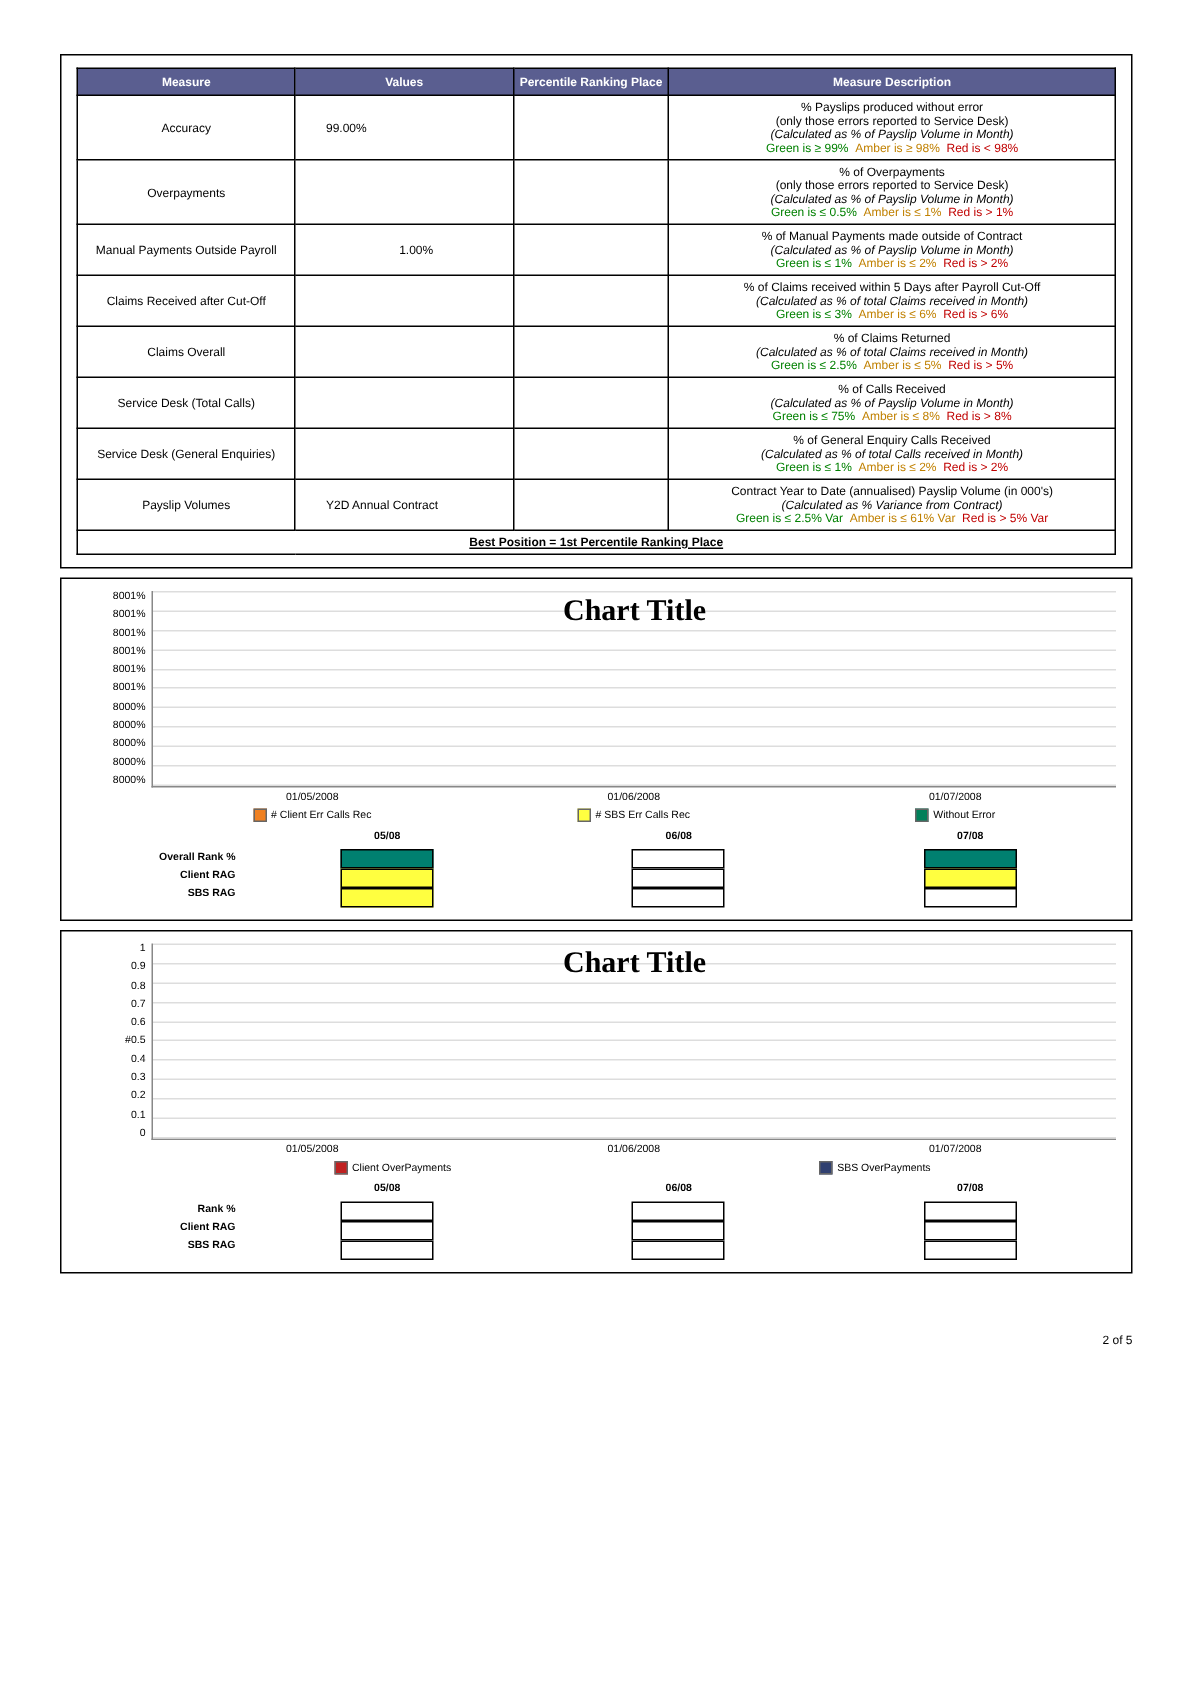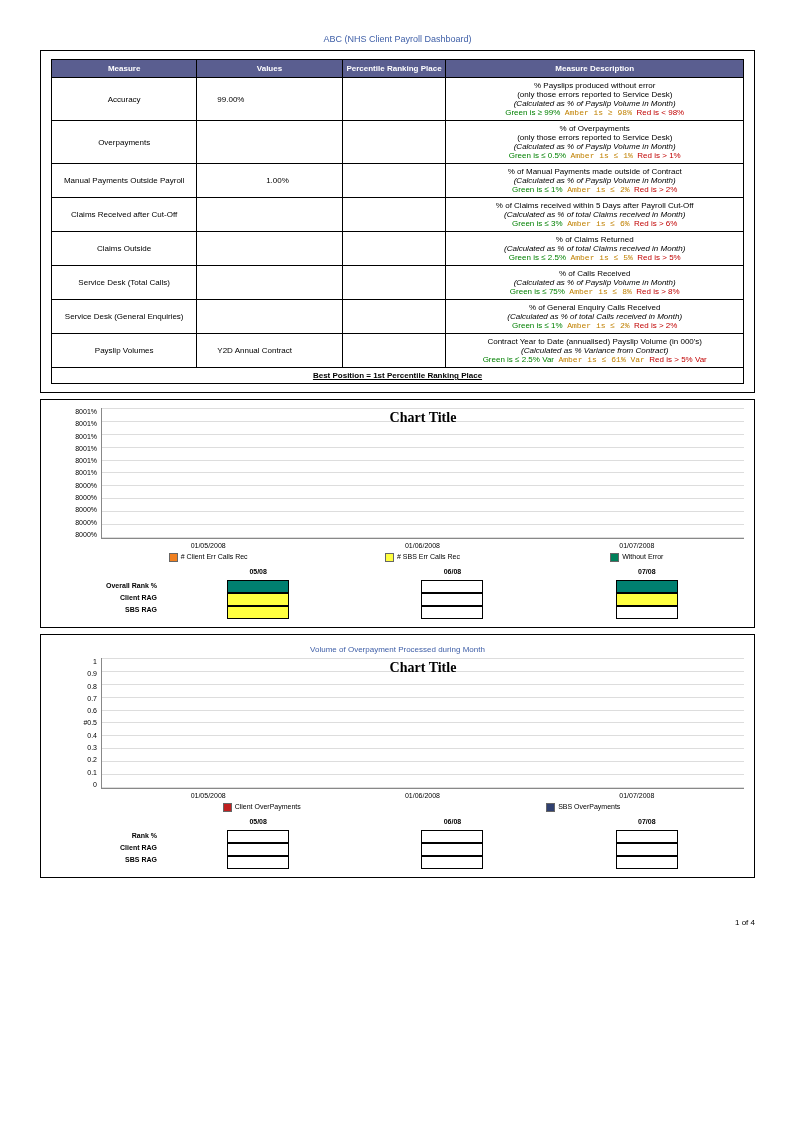--- a/index.html
+++ b/index.html
@@ -46,21 +46,21 @@
     font-size: 8px;
     padding: 3px 4px;
     text-align: center;
     vertical-align: middle;
   }
   .desc-cell { text-align: center; }
   .desc-line { display: block; }
   .desc-italic { font-style: italic; }
   .rag-line { display: block; }
   .g { color: #008000; }
-  .a { color: #c08000; font-family: Liberation Mono, monospace; }
+  .a { color: #c08000; }
   .r { color: #c00000; margin-top: 28px; }
   .foot-note {
     text-align: center;
     font-weight: bold;
     font-size: 8px;
     padding: 2px;
     text-decoration: underline;
   }
   .chart-panel-title {
     text-align: center;
@@ -74,21 +74,21 @@
     margin-left: 50px;
     height: 130px;
     position: relative;
   }
   .chart-inner-title {
     position: absolute;
     left: 0; right: 0;
     top: 2px;
     text-align: center;
     font-family: "Times New Roman", serif;
-    font-size: 14px;
+    font-size: 20px;
     font-weight: bold;
   }
   .y-ticks {
     position: absolute;
     left: -45px;
     top: 0;
     height: 100%;
     width: 40px;
     display: flex;
     flex-direction: column;
@@ -157,21 +157,20 @@
     font-size: 8px;
     padding: 14px 40px 4px 0;
   }
 </style>
 </head>
 <body>
 
 <div class="page">
 
   <div class="title-area">
-    <div>ABC (NHS Client Payroll Dashboard)</div>
   </div>
 
   <div class="panel">
     <table class="measure">
       <colgroup>
         <col style="width:21%">
           <col style="width:21%">
           <col style="width:15%">
           <col style="width:43%">
       </colgroup>
@@ -220,21 +219,21 @@
             <td>Claims Received after Cut-Off</td>
             <td style="text-align: left; padding-left: 20px;"></td>
             <td></td>
             <td class="desc-cell">
               <span class="desc-line">% of Claims received within 5 Days after Payroll Cut-Off</span>
               <span class="desc-line desc-italic">(Calculated as % of total Claims received in Month)</span>
               <span class="rag-line"><span class="g">Green is ≤ 3%</span>&nbsp;&nbsp;<span class="a">Amber is ≤ 6%</span>&nbsp;&nbsp;<span class="r">Red is &gt; 6%</span></span>
             </td>
           </tr>
           <tr>
-            <td>Claims Outside</td>
+            <td>Claims Overall</td>
             <td style="text-align: left; padding-left: 20px;"></td>
             <td></td>
             <td class="desc-cell">
               <span class="desc-line">% of Claims Returned</span>
               <span class="desc-line desc-italic">(Calculated as % of total Claims received in Month)</span>
               <span class="rag-line"><span class="g">Green is ≤ 2.5%</span>&nbsp;&nbsp;<span class="a">Amber is ≤ 5%</span>&nbsp;&nbsp;<span class="r">Red is &gt; 5%</span></span>
             </td>
           </tr>
           <tr>
             <td>Service Desk (Total Calls)</td>
@@ -337,21 +336,20 @@
         <div class="rank-col rr">
           <span class="rank-head" style="height: 12px;">07/08</span>
           <div class="rank-box" style="background: rgb(0, 128, 112);"></div>
           <div class="rank-box" style="background: rgb(255, 255, 64);"></div>
           <div class="rank-box" style="background: rgb(255, 255, 255);"></div>
         </div>
       </div>
   </div>
 
   <div class="panel">
-    <div class="chart-panel-title">Volume of Overpayment Processed during Month</div>
     <div class="chart-area">
       <div class="gridlines" id="grid2">
           <div></div>
           <div></div>
           <div></div>
           <div></div>
           <div></div>
           <div></div>
           <div></div>
           <div></div>
@@ -406,13 +404,13 @@
           <span class="rank-head" style="height: 12px;">07/08</span>
           <div class="rank-box" style="background: rgb(255, 255, 255);"></div>
           <div class="rank-box" style="background: rgb(255, 255, 255);"></div>
           <div class="rank-box" style="background: rgb(255, 255, 255);"></div>
         </div>
       </div>
   </div>
 
 </div>
 
-<div class="pagenum">1 of 4</div>
+<div class="pagenum">2 of 5</div>
 
 </body></html>

